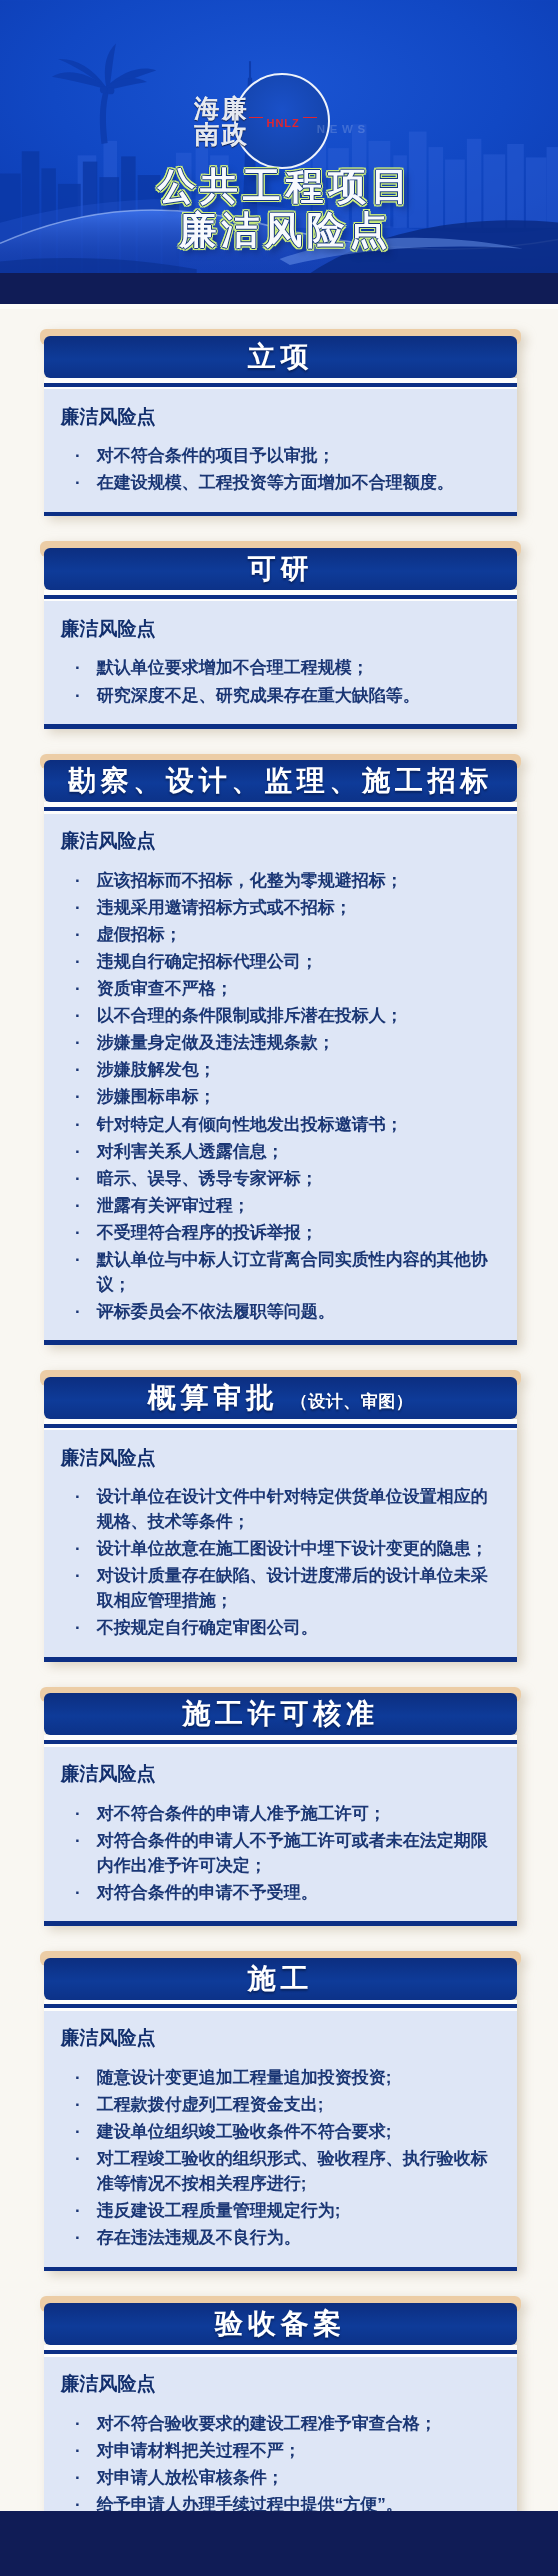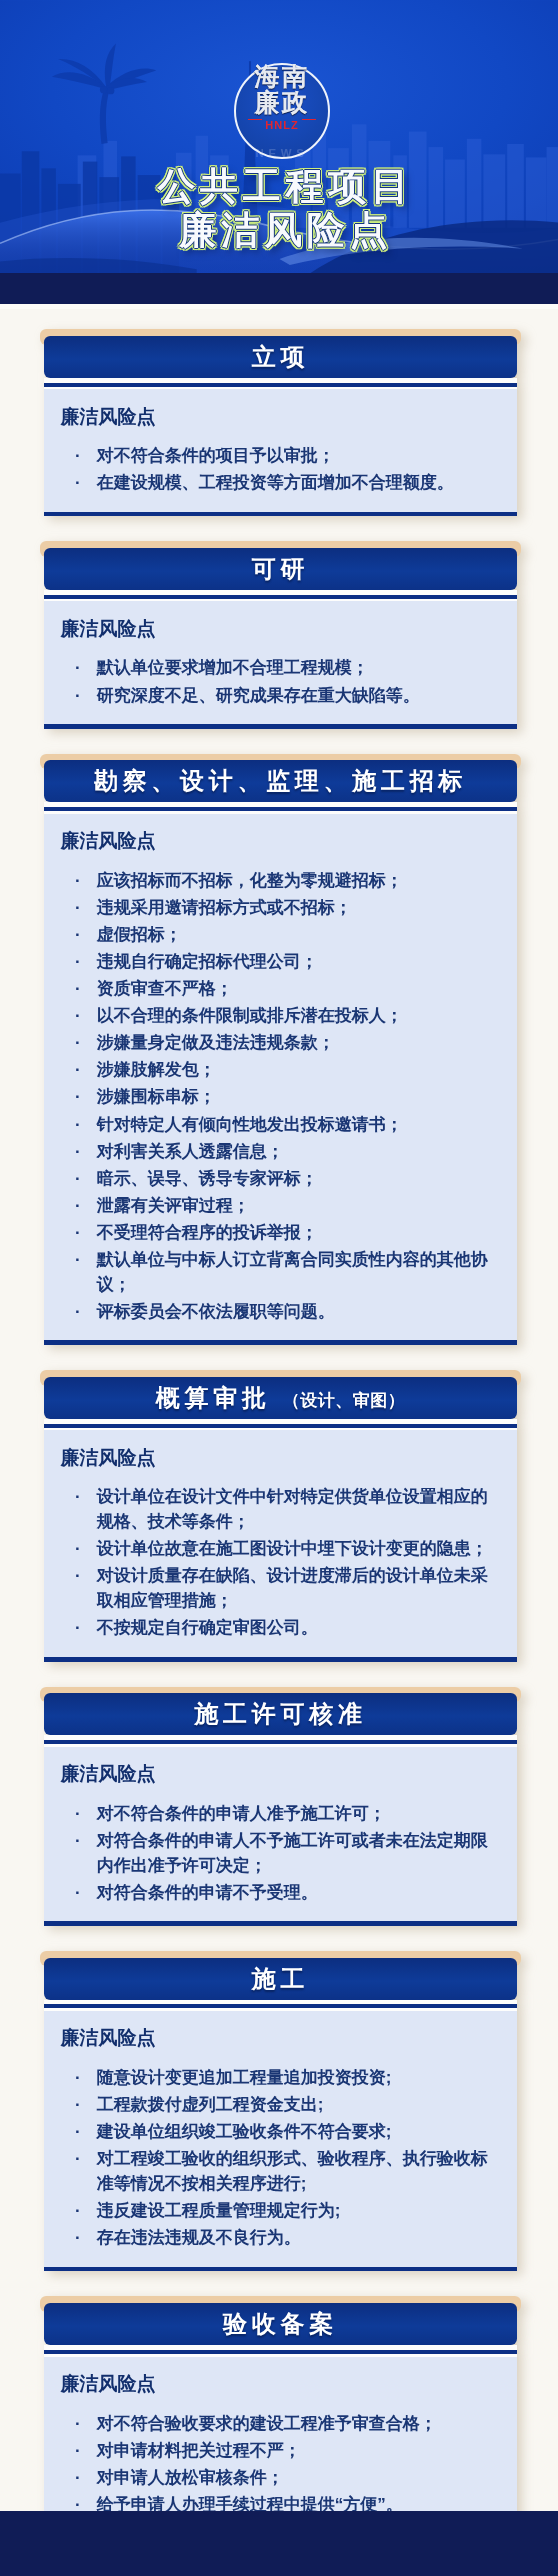--- a/index.html
+++ b/index.html
@@ -2,24 +2,24 @@
 <html style="font-size:8.3px"><head>
 <meta charset="utf-8">
 <style>
   html,body{margin:0;padding:0;}
   body{font-family:"Liberation Sans","DejaVu Sans",sans-serif;}
   .page{position:relative;width:559px;height:2576px;background:#f9f7f2;overflow:hidden;}
 
   
   .hero{position:relative;width:559px;height:273px;background:#1148c4;overflow:hidden;}
   .hero svg{position:absolute;left:0;top:0;}
-  .logo{position:absolute;left:234px;top:63px;width:96px;height:96px;border-radius:50%;
+  .logo{position:absolute;left:234px;top:73px;width:96px;height:96px;border-radius:50%;
         border:2.6px solid #eef3fb;box-sizing:border-box;
         background:radial-gradient(circle at 50% 38%,#1a50c8 0%,#123f9f 100%);
-        display:flex;flex-direction:column;align-items:center;justify-content:center;}
+        display:flex;flex-direction:row;align-items:center;justify-content:center;}
   .logo-cn{font-size:25px;line-height:26px;font-weight:900;letter-spacing:2.6px;color:#e6eaf1;
            text-shadow:0 1px 1px rgba(8,18,50,.85),0 -0.5px 0.5px #ffffff;}
   .logo-hnlz{display:flex;align-items:flex-start;gap:3.6px;margin-top:3.1px;}
   .logo-dash{width:13.4px;height:1.6px;background:#e02530;}
   .logo-abbr{font-size:11px;font-weight:800;letter-spacing:1px;color:#e02530;}
   .logo-news{margin-top:16px;font-size:11.4px;letter-spacing:4.7px;color:#cfdaf4;opacity:.22;font-weight:700;}
   .hero-title{position:absolute;left:0;top:164px;width:559px;text-align:center;}
   .hero-title .t{font-size:38px;line-height:44px;font-weight:900;letter-spacing:4.7px;color:#f8fafd;
      text-shadow:
        1px 0 0 #14357f,-1px 0 0 #14357f,0 1px 0 #14357f,0 -1px 0 #14357f,
@@ -30,21 +30,21 @@
 
   
   .content{padding-top:20.7px;border-top:5.2px solid #fdfcf9;box-sizing:border-box;}
   .card{position:relative;width:473px;margin:0 0 25px 44px;padding-top:6.7px;
         filter:drop-shadow(5.2px 4.1px 5.2px rgba(160,140,105,.35));}
   .peach-bar{position:absolute;left:-4.1px;right:-4.1px;top:0;height:15.5px;border-radius:6.2px;background:#eccda6;}
   .card-header{position:relative;height:42px;border-radius:6.2px;display:flex;align-items:center;justify-content:center;
         background:linear-gradient(180deg,#0c2e80 0%,#0e3b99 55%,#0c3288 100%);}
   .card-title{margin:0;color:#ffffff;font-weight:900;display:flex;align-items:baseline;justify-content:center;
         text-shadow:0 1.6px 2.1px rgba(0,10,40,.45);}
-  .card-title-main{font-size:24px;letter-spacing:4.7px;}
+  .card-title-main{font-size:28px;letter-spacing:4.7px;}
   .card-title-sub{font-size:17px;letter-spacing:0.5px;font-weight:700;margin-left:12px;}
   .sep-gap{height:4.7px;background:#fdfdfc;}
   .sep-line{height:4.1px;background:#0c2f85;}
   .sep-gap2{height:2.6px;background:#fdfdfc;}
   .card-body{background:#dee6f6;padding:13.4px 14.5px 12.4px 15.5px;}
   .risk-heading{font-size:19px;line-height:23px;font-weight:800;color:#122f6d;margin:2.1px 0 15.5px 1px;}
   .risk-list{margin:4px;padding:0 0 0 6.2px;list-style:none;}
   .bullet{position:relative;font-size:17px;line-height:25px;font-weight:600;color:#1a3674;
           padding-left:27px;margin-bottom:2.1px;}
   .bullet::before{content:"·";position:absolute;left:5.2px;top:0;font-weight:900;color:#1a3674;}

